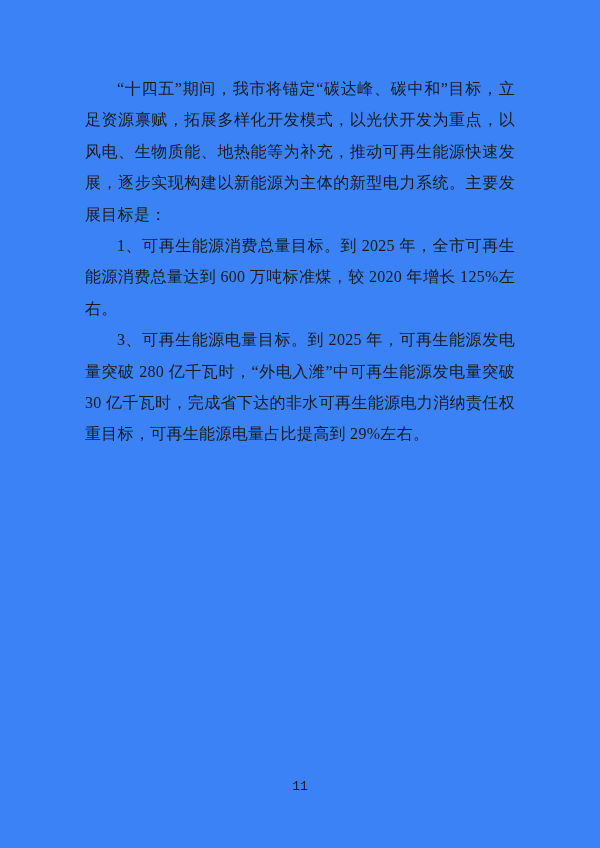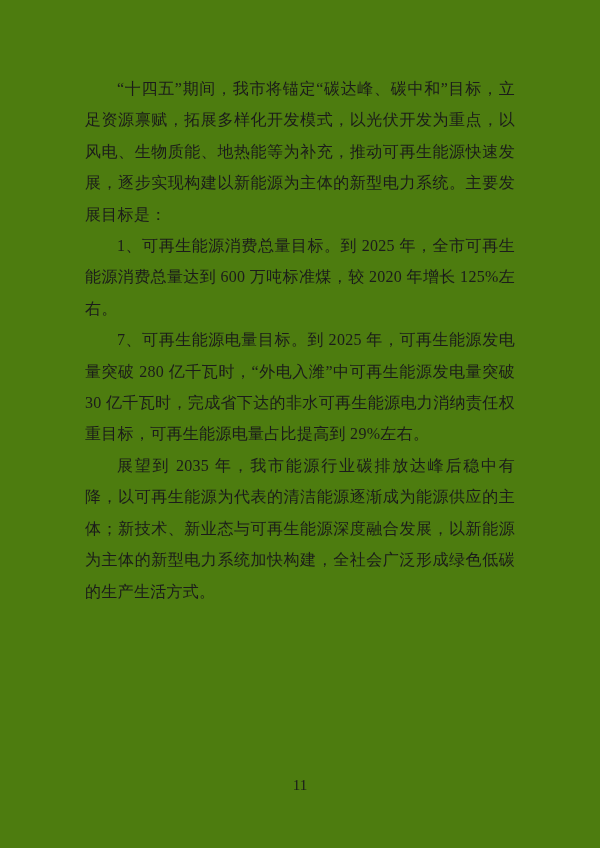--- a/index.html
+++ b/index.html
@@ -10,21 +10,21 @@
   body {
     width: 600px;
     height: 848px;
     font-family: "Liberation Serif", "DejaVu Serif", serif;
     color: #1b1b1b;
   }
   .page {
     position: relative;
     width: 600px;
     height: 848px;
-    background: #4d7c0f;
+    background: #3b82f6;
     overflow: hidden;
   }
   .content {
     position: absolute;
     left: 85px;
     top: 73px;
     width: 430px;
   }
   .content p {
     margin: 0;
@@ -40,31 +40,30 @@
     font-weight: normal;
   }
   .footer {
     position: absolute;
     top: 776px;
     left: 0;
     width: 100%;
     text-align: center;
   }
   .page-number {
-    font-size: 15px;
+    font-size: 13px;
     color: #1b1b1b;
-    font-family: Liberation Serif, serif;
+    font-family: Liberation Mono, monospace;
   }
 </style>
 </head>
 <body>
 
 <div class="page">
   <div class="content">
     <p><span class="lead"></span><span>“十四五”期间，我市将锚定“碳达峰、碳中和”目标，立足资源禀赋，拓展多样化开发模式，以光伏开发为重点，以风电、生物质能、地热能等为补充，推动可再生能源快速发展，逐步实现构建以新能源为主体的新型电力系统。主要发展目标是：</span></p>
     <p><span class="lead">1、可再生能源消费总量目标。</span><span>到 2025 年，全市可再生能源消费总量达到 600 万吨标准煤，较 2020 年增长 125%左右。</span></p>
-    <p><span class="lead">7、可再生能源电量目标。</span><span>到 2025 年，可再生能源发电量突破 280 亿千瓦时，“外电入潍”中可再生能源发电量突破 30 亿千瓦时，完成省下达的非水可再生能源电力消纳责任权重目标，可再生能源电量占比提高到 29%左右。</span></p>
-    <p><span class="lead"></span><span>展望到 2035 年，我市能源行业碳排放达峰后稳中有降，以可再生能源为代表的清洁能源逐渐成为能源供应的主体；新技术、新业态与可再生能源深度融合发展，以新能源为主体的新型电力系统加快构建，全社会广泛形成绿色低碳的生产生活方式。</span></p>
+    <p><span class="lead">3、可再生能源电量目标。</span><span>到 2025 年，可再生能源发电量突破 280 亿千瓦时，“外电入潍”中可再生能源发电量突破 30 亿千瓦时，完成省下达的非水可再生能源电力消纳责任权重目标，可再生能源电量占比提高到 29%左右。</span></p>
   </div>
   <div class="footer">
     <span class="page-number">11</span>
   </div>
 </div>
 
 </body></html>

